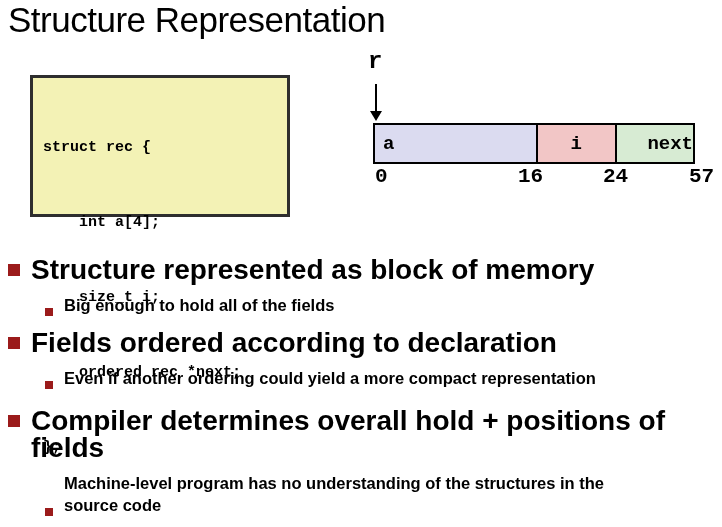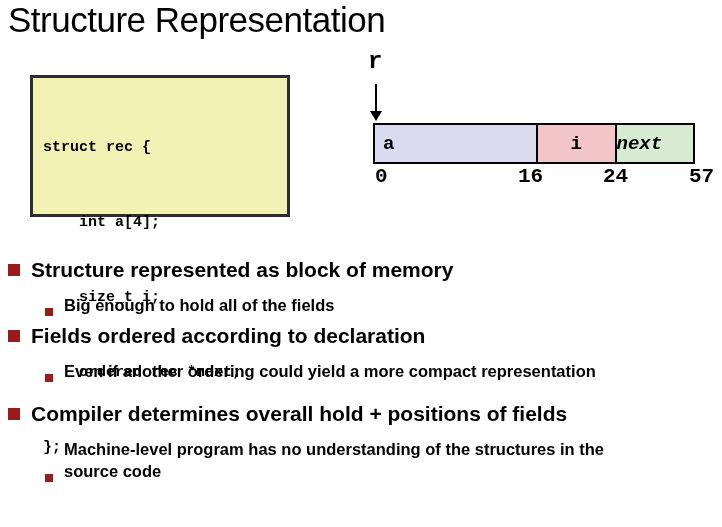--- a/index.html
+++ b/index.html
@@ -39,39 +39,39 @@
   .bar {
     position:absolute; left:373px; top:123px; width:322px; height:41px;
     box-sizing:border-box; border:2px solid #000; display:flex;
   }
   .seg {
     display:flex; align-items:center; box-sizing:border-box;
     font-family:"Liberation Mono", monospace; font-weight:bold; font-size:19px;
   }
   .seg-a    { flex:16 0 0; background:#dbdbf0; padding-left:8px; }
   .seg-i    { flex:8 0 0;  background:#f2c6c6; justify-content:center; border-left:2px solid #000; }
-  .seg-next { flex:8 0 0;  background:#d7ebd3; justify-content:flex-start; border-left:2px solid #000;font-style:italic; }
+  .seg-next { flex:8 0 0;  background:#d7ebd3; justify-content:flex-end; border-left:2px solid #000; }
 
   .ticks {
     position:absolute; left:373px; top:165px; width:340px; height:26px;
     font-family:"Liberation Mono", monospace; font-weight:bold; font-size:21px;
   }
   .tick { position:absolute; top:0; }
   .tick-0  { left:2px; }
   .tick-16 { left:145px; }
   .tick-24 { left:230px; }
   .tick-32 { left:316px; }
 
   
   .bullets { position:absolute; left:8px; top:256px; width:708px; }
-  .group + .group { margin-top:6px; }
+  .group + .group { margin-top:13px; }
   .group-3 { margin-top:18px !important; }
   .b1 { display:flex; }
   .b1-marker { flex:none; width:12px; height:12px; background:#9b1b1b; margin:8px 11px 0 0; }
-  .b1-text { font-size:21px; font-weight:bold; line-height:27px; }
+  .b1-text { font-size:28px; font-weight:bold; line-height:27px; }
   .b2 { display:flex; margin:11px 0 0 36px;align-items:flex-end; }
   .b2-marker { flex:none; width:8px; height:8px; background:#9b1b1b; margin:7px 11px 0 1px; }
   .b2-text { font-size:16.5px; font-weight:bold; line-height:22px; max-width:560px; }
 </style>
 </head>
 <body>
 
 <div class="slide">
 
   <h1 class="title">Structure Representation</h1>

